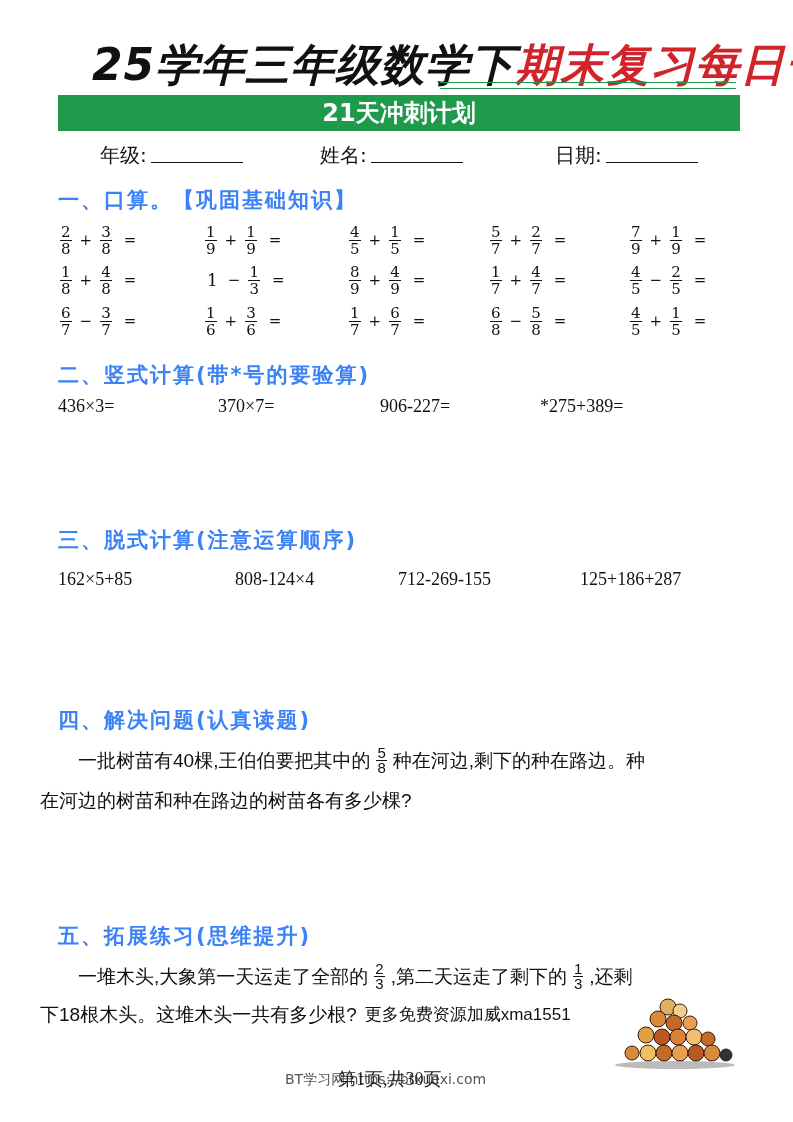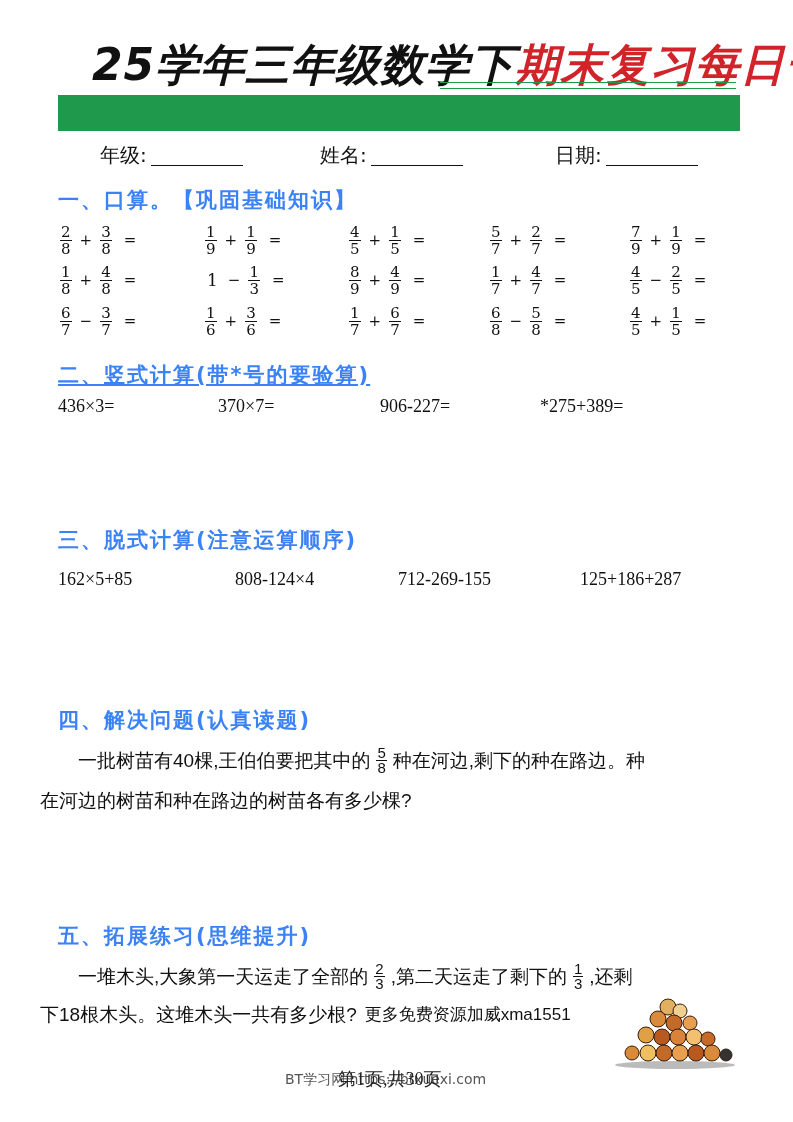--- a/index.html
+++ b/index.html
@@ -5,21 +5,21 @@
   html, body { margin:0; padding:0; background:#ffffff; }
   body { width:793px; height:1122px; position:relative; overflow:hidden;
          font-family:"DejaVu Serif", serif; color:#111; }
   .abs { position:absolute; }
   .title { left:92px; top:36px; font-family:"DejaVu Sans", sans-serif; font-size:44px; font-weight:bold; letter-spacing:1px; white-space:nowrap;font-style:italic; }
   .title .red { color:#d1232a; }
   .title-underline { left:440px; top:82px; width:296px; height:5px; border-top:1.5px solid #1f9a4c; border-bottom:1.5px solid #1f9a4c; }
   .banner { left:58px; top:95px; width:682px; height:36px; background:#1f9a4c; color:#fff;
             font-family:"DejaVu Sans", sans-serif; font-weight:bold; font-size:24px;
             display:flex; align-items:center; justify-content:center; gap:40px; }
-  .field { top:142px; font-family:"DejaVu Sans", sans-serif; font-size:20px; display:flex; align-items:center; }
+  .field { top:142px; font-family:"DejaVu Sans", sans-serif; font-size:20px; display:flex; align-items:flex-start; }
   .field .line { display:inline-block; width:92px; border-bottom:1.5px solid #111; height:20px; margin-left:4px; }
   .sec { font-family:"DejaVu Sans", sans-serif; font-weight:bold; font-size:21px; color:#3b82f6; letter-spacing:2px; white-space:nowrap; }
   .frac-row { display:flex; align-items:center; font-family:"DejaVu Serif", serif; font-size:15px; height:40px; }
   .frac { display:inline-flex; flex-direction:column; align-items:center; line-height:16px; margin:0 2px; }
   .frac .num { border-bottom:1.2px solid #111; padding:0 1px; }
   .op { margin:0 6px; font-size:15px; }
   .expr { font-family:"Liberation Serif", serif; font-size:18px; white-space:nowrap; }
   .para { font-family:Liberation Sans, sans-serif; font-size:19px; line-height:22px; white-space:nowrap; display:flex; align-items:center; }
   .para .frac { font-size:15px; line-height:14px; margin:0 6px; }
   .footer-watermark { left:285px; top:1071px; font-family:"DejaVu Sans", sans-serif; font-size:14px; color:#555; white-space:nowrap; }
@@ -27,20 +27,21 @@
 </style>
 </head>
 <body>
 
 <div class="abs title">
   <span>25学年三年级数学下</span><span class="red">期末复习每日一练</span>
 </div>
 <div class="abs title-underline"></div>
 
 <div class="abs banner">
+  <span>21天冲刺计划</span>
 </div>
 
 <div class="abs field" style="left:100px;">
   <span>年级:</span>
     <span class="line"></span>
 </div>
 <div class="abs field" style="left:320px;">
   <span>姓名:</span>
     <span class="line"></span>
 </div>
@@ -223,21 +224,21 @@
       </span>
       <span class="op">+</span>
       <span class="frac">
         <span class="num">1</span>
         <span>5</span>
       </span>
       <span class="op" style="margin-left: 10px;">=</span>
     </div>
   </div>
 
-<div class="abs sec" style="left:58px; top:361px;text-decoration:underline;">二、竖式计算(带*号的要验算)</div>
+<div class="abs sec" style="left:58px; top:361px;">二、竖式计算(带*号的要验算)</div>
 <div class="abs expr" style="left:58px; top:396px;">436×3=</div>
 <div class="abs expr" style="left:218px; top:396px;">370×7=</div>
 <div class="abs expr" style="left:380px; top:396px;">906-227=</div>
 <div class="abs expr" style="left:540px; top:396px;">*275+389=</div>
 
 <div class="abs sec" style="left:58px; top:526px;">三、脱式计算(注意运算顺序)</div>
 <div class="abs expr" style="left:58px; top:569px;">162×5+85</div>
 <div class="abs expr" style="left:235px; top:569px;">808-124×4</div>
 <div class="abs expr" style="left:398px; top:569px;">712-269-155</div>
 <div class="abs expr" style="left:580px; top:569px;">125+186+287</div>

